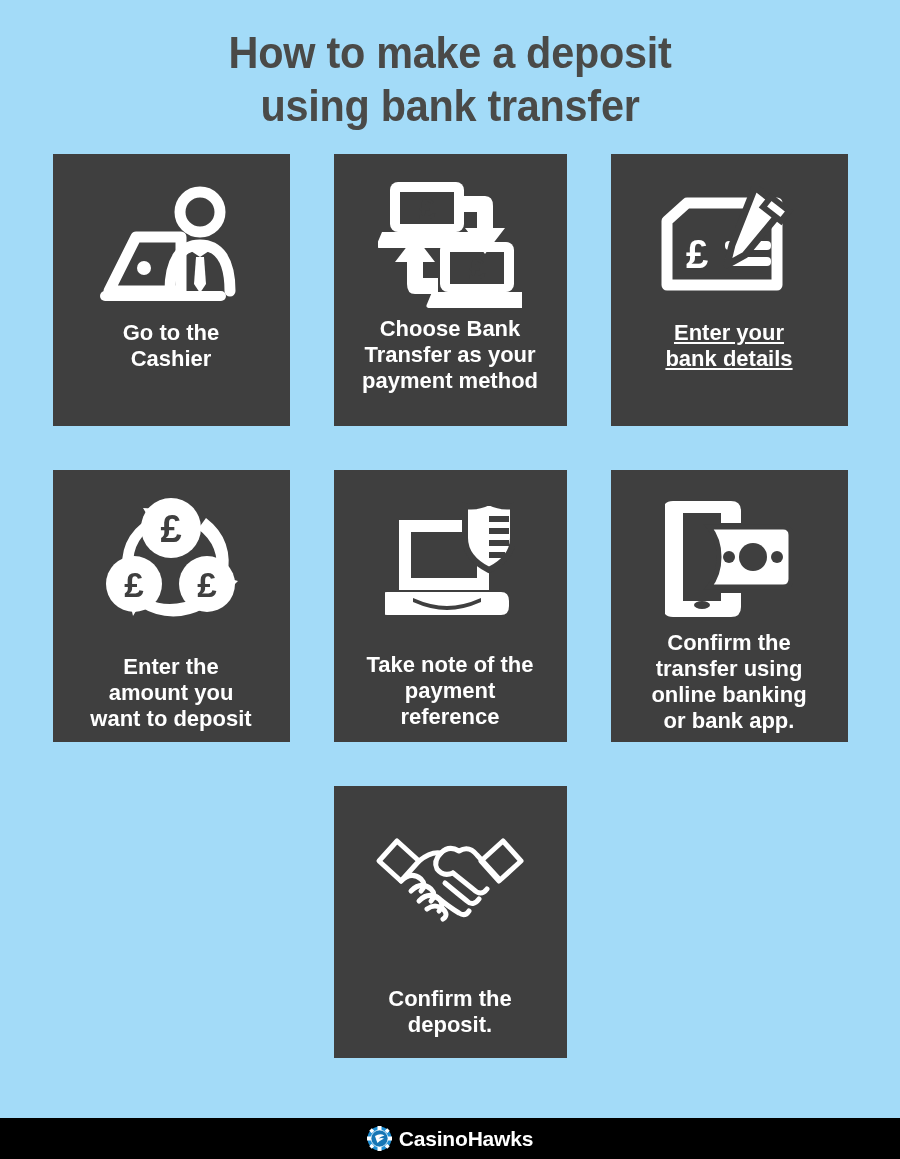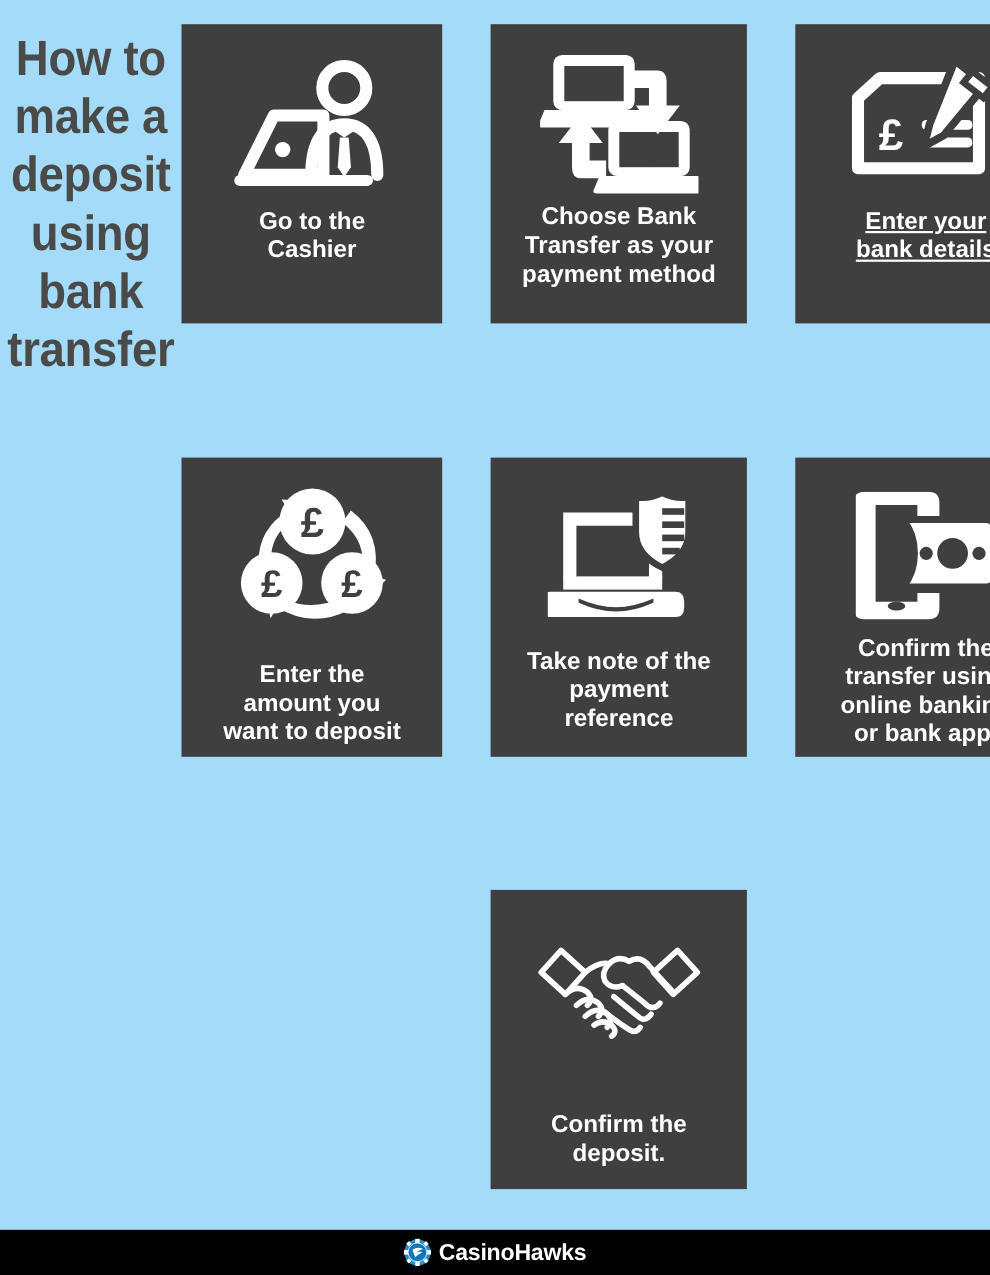--- a/index.html
+++ b/index.html
@@ -2,21 +2,21 @@
 <html><head>
 <meta charset="utf-8">
 <style>
   html,body{margin:0;padding:0;}
   body{
     width:900px;height:1159px;
     background:#a3dbf8;
     font-family:"Liberation Sans","DejaVu Sans",sans-serif;
     overflow:hidden;position:relative;
   }
-  .page{width:900px;height:1159px;position:relative;display:flex;flex-direction:row;}
+  .page{width:900px;height:1159px;position:relative;display:flex;flex-direction:column;}
 
   
   .title-wrap{padding-top:26px;text-align:center;}
   .title{
     color:#4a4a48;
     font-size:45px;
     font-weight:bold;
     line-height:53px;
     letter-spacing:-0.3px;
     transform:scaleX(0.92);
@@ -58,21 +58,21 @@
     font-size:22px;
     font-weight:bold;
     line-height:26px;
     text-align:center;
     padding:0 6px;
   }
   .card-1 .card-text{margin-top:4px;}
   .card-2 .card-text{margin-top:0px;}
   .card-3 .card-text{margin-top:4px;text-decoration:underline;}
   .card-4 .card-text{margin-top:22px;}
-  .card-5 .card-text{margin-top:10px;}
+  .card-5 .card-text{margin-top:20px;}
   .card-6 .card-text{margin-top:-2px;}
   .card-7 .card-text{margin-top:38px;}
 
   
   .footer{
     position:absolute;left:0;bottom:0;
     width:900px;height:41px;
     background:#000000;
     display:flex;align-items:center;justify-content:center;
     gap:7px;

